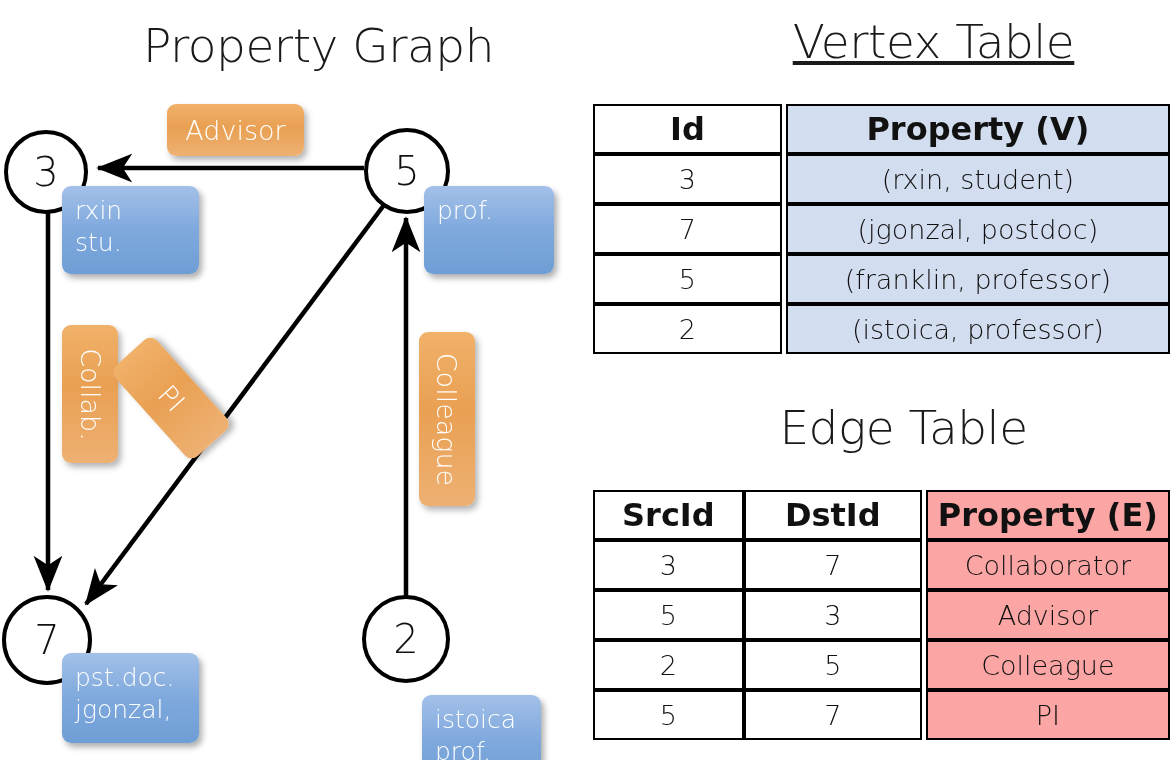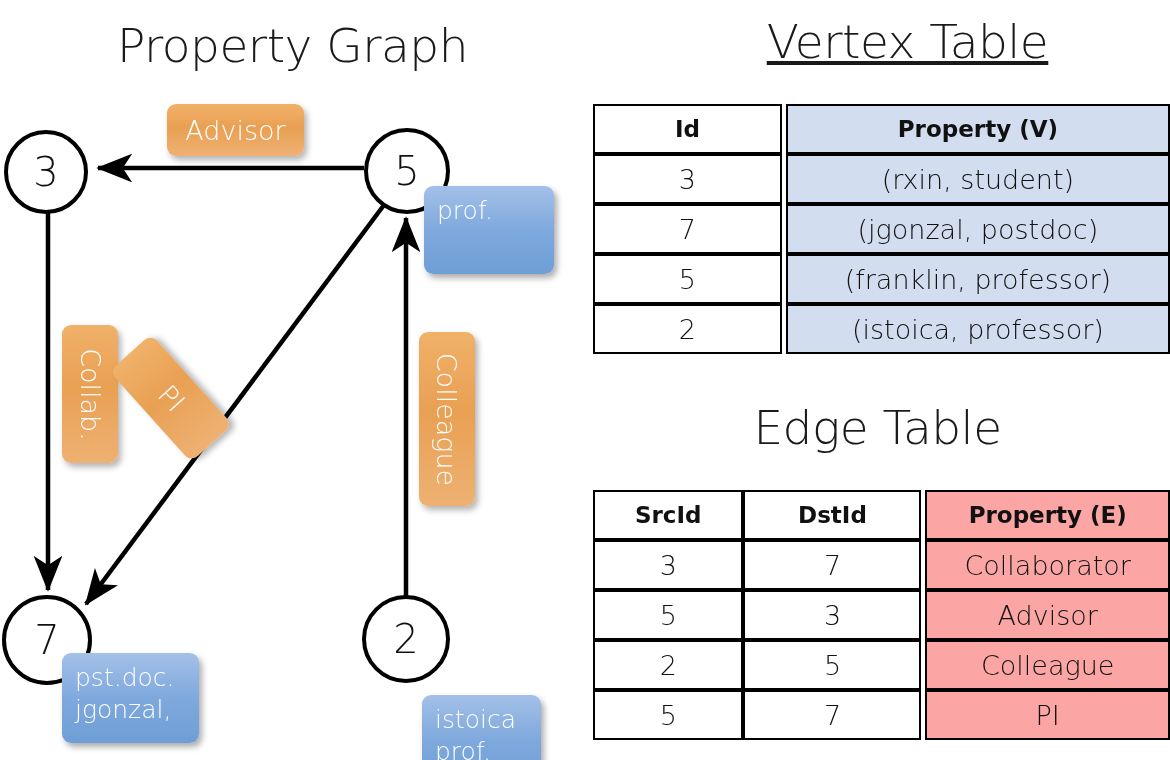--- a/index.html
+++ b/index.html
@@ -20,20 +20,21 @@
   
   .title {
     position: absolute;
     font-family: "DejaVu Sans", sans-serif;
     font-weight: 300;
     font-size: 47px;
     letter-spacing: -0.5px;
     color: #1a1a1a;
     white-space: nowrap;
     text-align: center;
+    margin-left: 26px;
   }
   #title-property-graph { left: 0; top: 18px; width: 585px; }
   #title-vertex-table   { left: 615px; top: 14px; width: 585px; text-decoration: underline; }
   #title-edge-table     { left: 585px; top: 400px; width: 585px; text-align: center; }
 
   
   #graph-panel {
     position: absolute;
     left: 0; top: 0;
     width: 585px; height: 760px;
@@ -104,21 +105,21 @@
   .tbl td, .tbl th {
     border: 2px solid #000;
     text-align: center;
     font-weight: 300;
     font-size: 27px;
     color: #111;
     padding: 0;
     height: 46px;
     background: #fff;
   }
-  .tbl th { font-weight: bold; font-size: 23px; }
+  .tbl th { font-weight: bold; font-size: 32px; }
   .tbl .fill-v { background: #d2ddef; }
   .tbl .fill-e { background: #fca5a5; }
   .tbl .gap { border: none; background: transparent; width: 4px; padding: 0; }
 </style>
 </head>
 <body>
 
 <div class="title" id="title-property-graph">Property Graph</div>
 <div class="title" id="title-vertex-table">Vertex Table</div>
 <div class="title" id="title-edge-table">Edge Table</div>
@@ -147,20 +148,24 @@
   <div class="node" style="left:364px; top:128px; width:86px;  height:86px;">
     <span>5</span>
   </div>
   <div class="node" style="left:2px;   top:595px; width:90px;  height:90px;">
     <span>7</span>
   </div>
   <div class="node" style="left:362px; top:595px; width:88px;  height:88px;">
     <span>2</span>
   </div>
 
+  <div class="vbox" style="left:62px;  top:186px; width:137px; height:88px;">
+    <div>rxin</div>
+    <div>stu.</div>
+  </div>
   <div class="vbox" style="left:424px; top:186px; width:130px; height:88px;">
     <div>prof.</div>
   </div>
   <div class="vbox" style="left:62px;  top:653px; width:137px; height:90px;">
     <div>pst.doc.</div>
     <div>jgonzal,</div>
   </div>
   <div class="vbox" style="left:422px; top:653px; width:119px; height:90px;margin-top:42px;">
     <div>istoica</div>
     <div>prof.</div>

